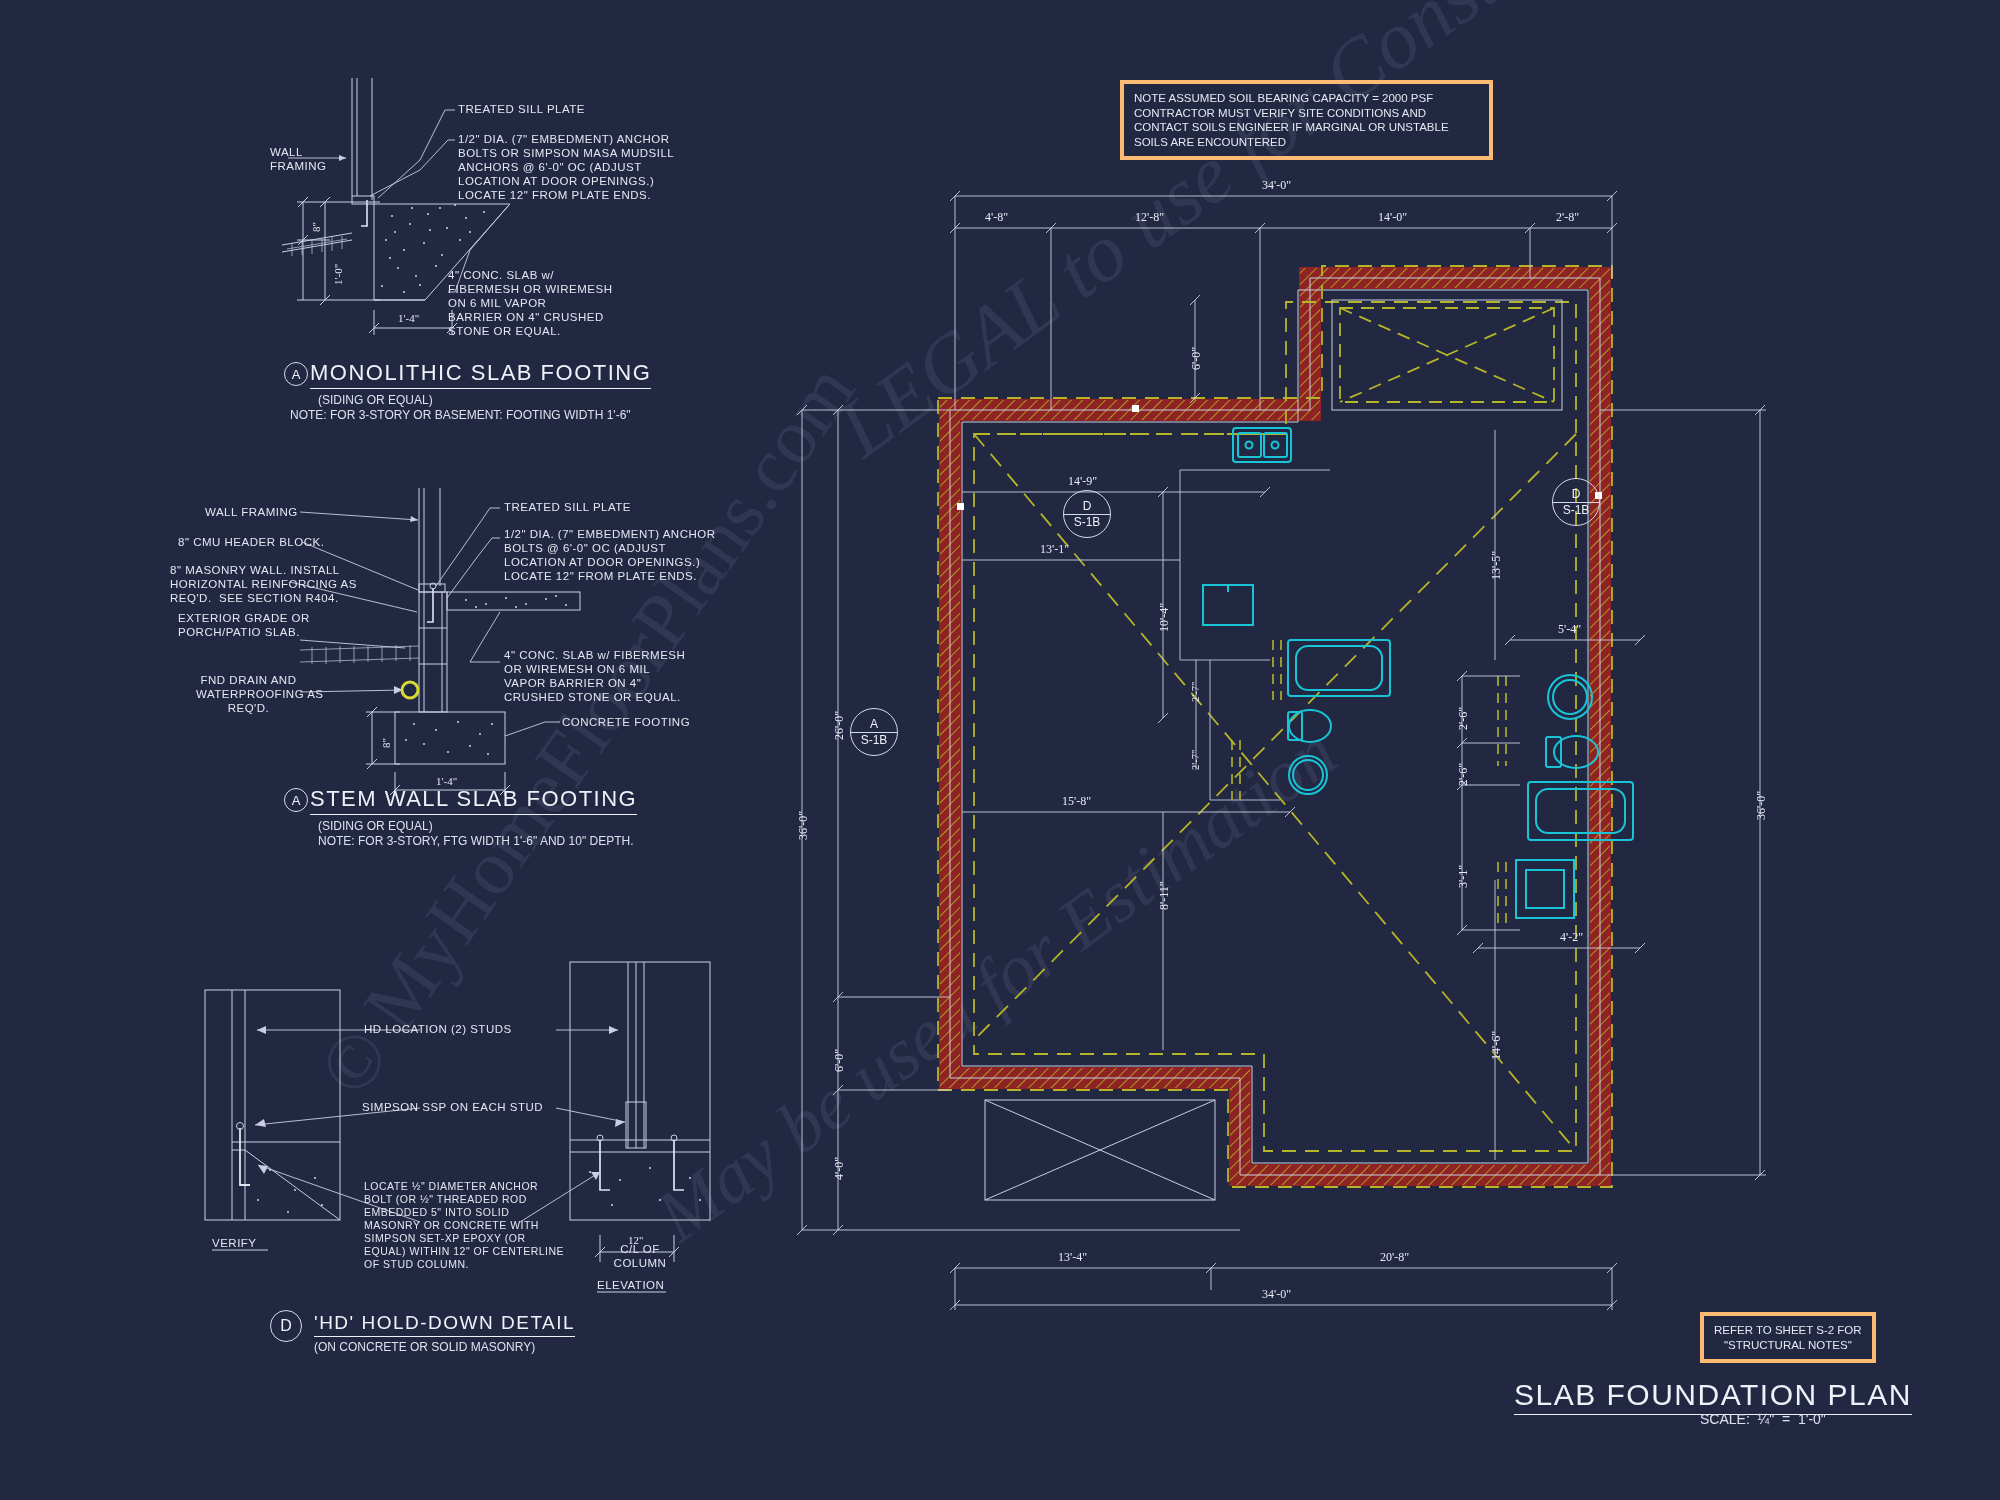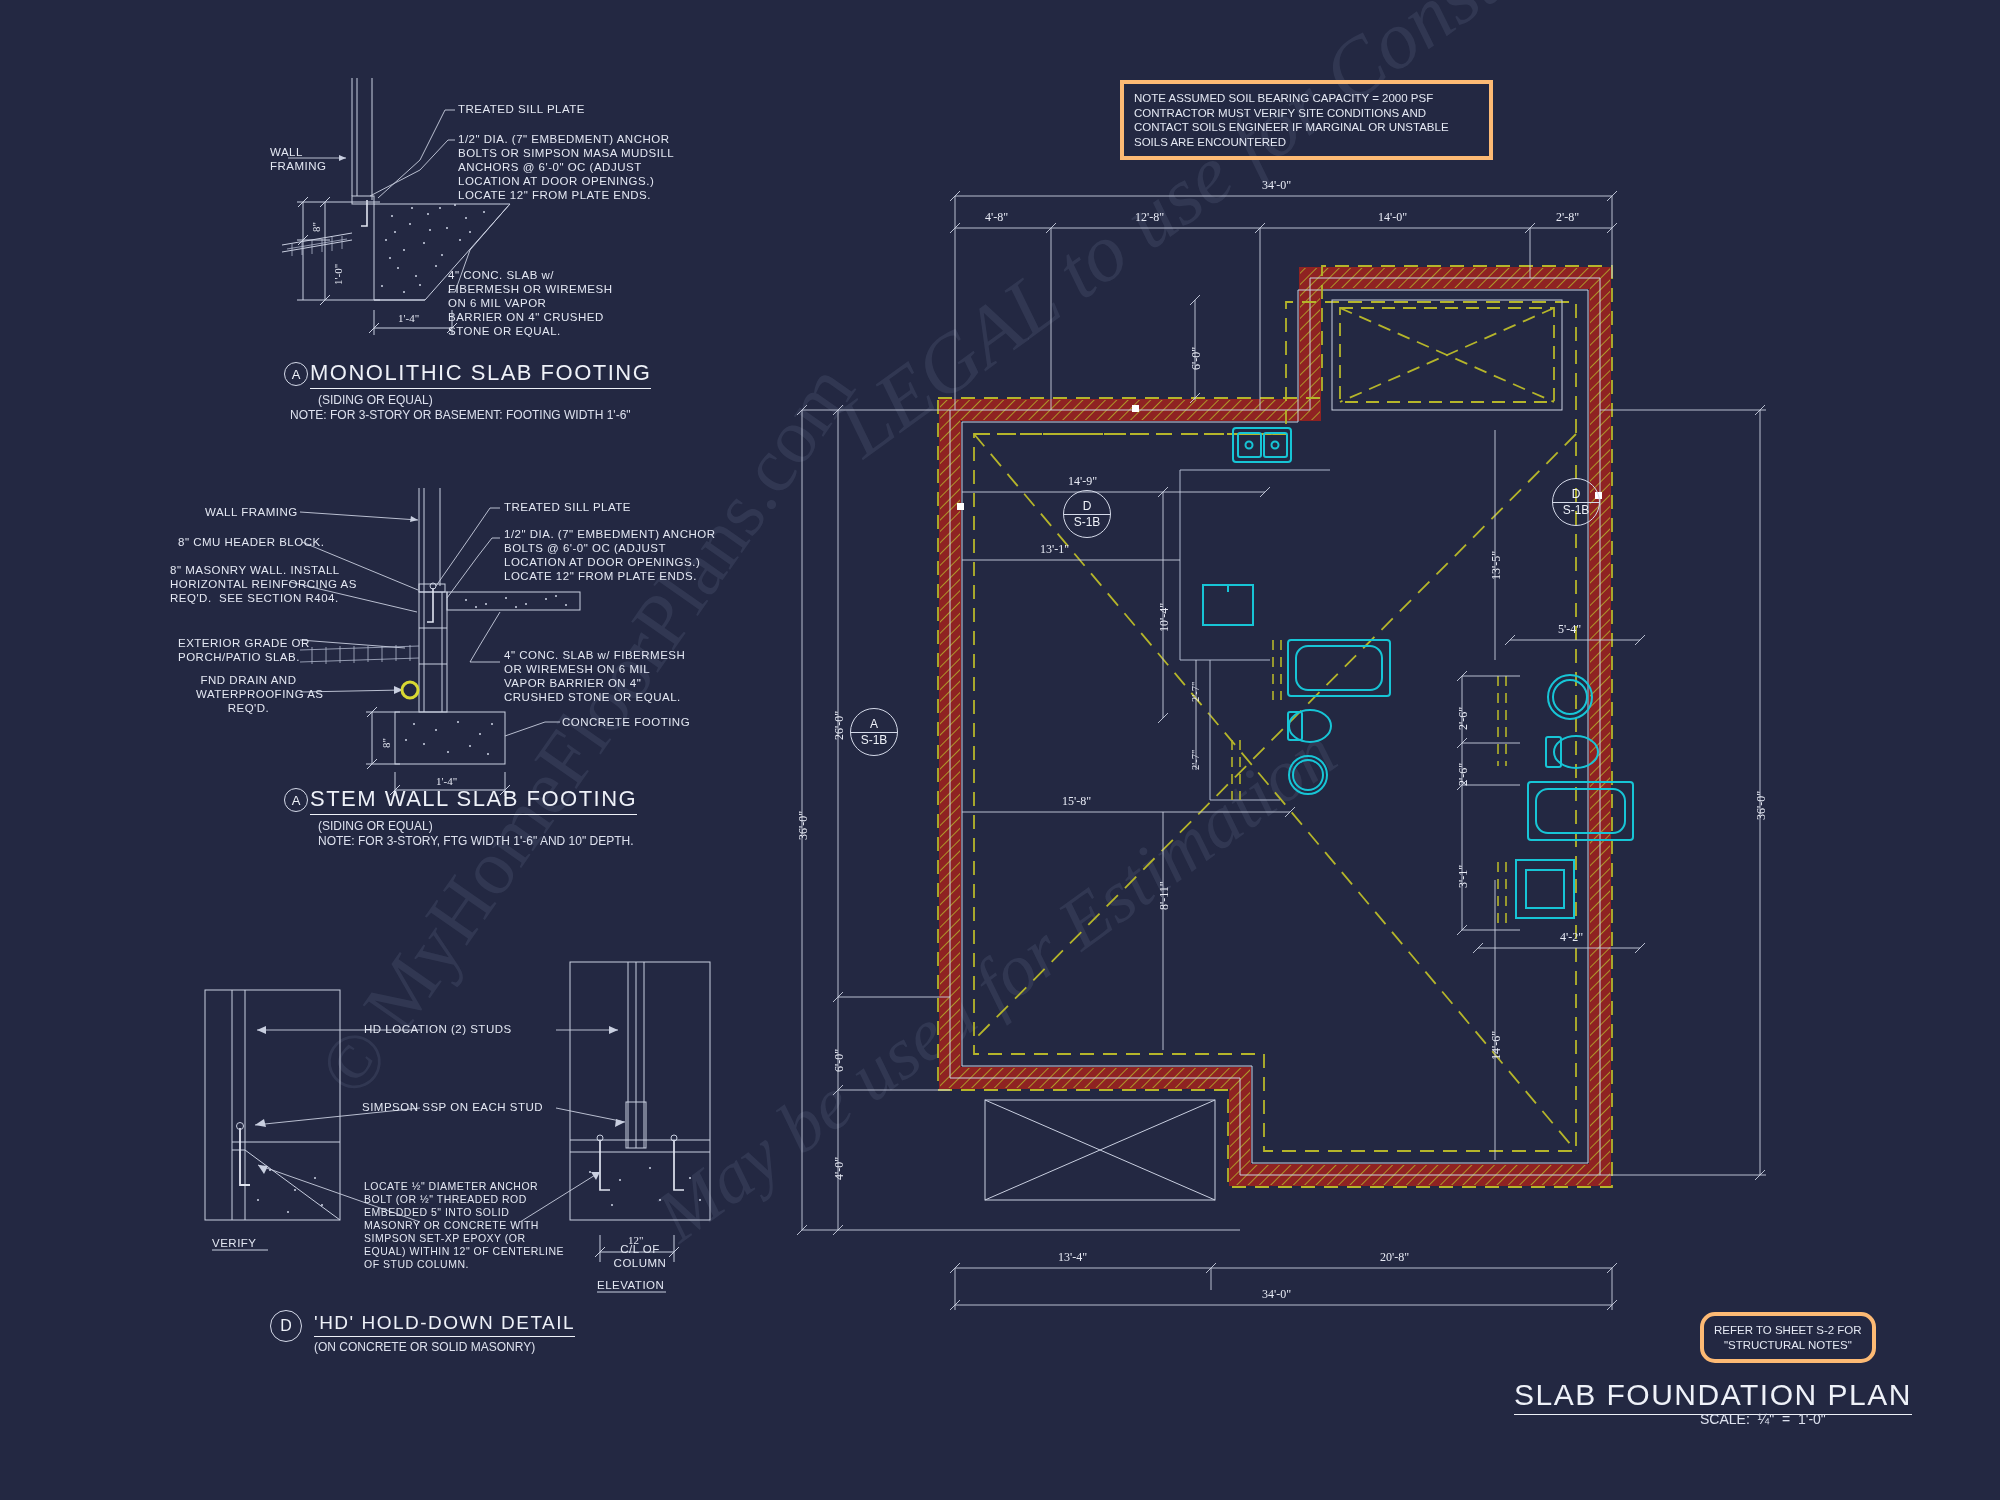--- a/index.html
+++ b/index.html
@@ -233,21 +233,21 @@
       <circle cx="406" cy="740" r="1"></circle>
         <circle cx="488" cy="754" r="1"></circle>
     </g>
   </svg>
 
   <div class="txt t11" style="left:205px;top:505px;">WALL FRAMING</div>
   <div class="txt t11" style="left:178px;top:535px;">8" CMU HEADER BLOCK.</div>
   <div class="txt t11" style="left:170px;top:563px;">8" MASONRY WALL. INSTALL
 HORIZONTAL REINFORCING AS
 REQ'D.  SEE SECTION R404.</div>
-  <div class="txt t11" style="left:178px;top:636px;">EXTERIOR GRADE OR
+  <div class="txt t11" style="left:178px;top:611px;">EXTERIOR GRADE OR
 PORCH/PATIO SLAB.</div>
   <div class="txt t11" style="left:196px;top:673px;text-align:center;width:105px;">FND DRAIN AND
 WATERPROOFING AS
 REQ'D.</div>
   <div class="txt t11" style="left:504px;top:500px;">TREATED SILL PLATE</div>
   <div class="txt t11" style="left:504px;top:527px;">1/2" DIA. (7" EMBEDMENT) ANCHOR
 BOLTS @ 6'-0" OC (ADJUST
 LOCATION AT DOOR OPENINGS.)
 LOCATE 12" FROM PLATE ENDS.</div>
   <div class="txt t11" style="left:504px;top:648px;">4" CONC. SLAB w/ FIBERMESH
@@ -597,18 +597,18 @@
     <span>D</span>
     <span class="bdiv"></span>
     <span>S-1B</span>
   </div>
   <div class="bub2" style="left:1552px;top:478px;width:46px;height:46px;">
     <span>D</span>
     <span class="bdiv"></span>
     <span>S-1B</span>
   </div>
 
-  <div class="notebox" style="left:1700px;top:1312px;text-align:center;border-radius:15px;">REFER TO SHEET S-2 FOR
+  <div class="notebox" style="left:1700px;top:1312px;text-align:center;">REFER TO SHEET S-2 FOR
 "STRUCTURAL NOTES"</div>
   <div class="ttl" style="left:1514px;top:1378px;font-size:30px;">SLAB FOUNDATION PLAN</div>
   <div class="sub" style="left:1700px;top:1412px;font-size:14px;">SCALE:  ¼"  =  1'-0"</div>
 
 </div>
 
 </body></html>

